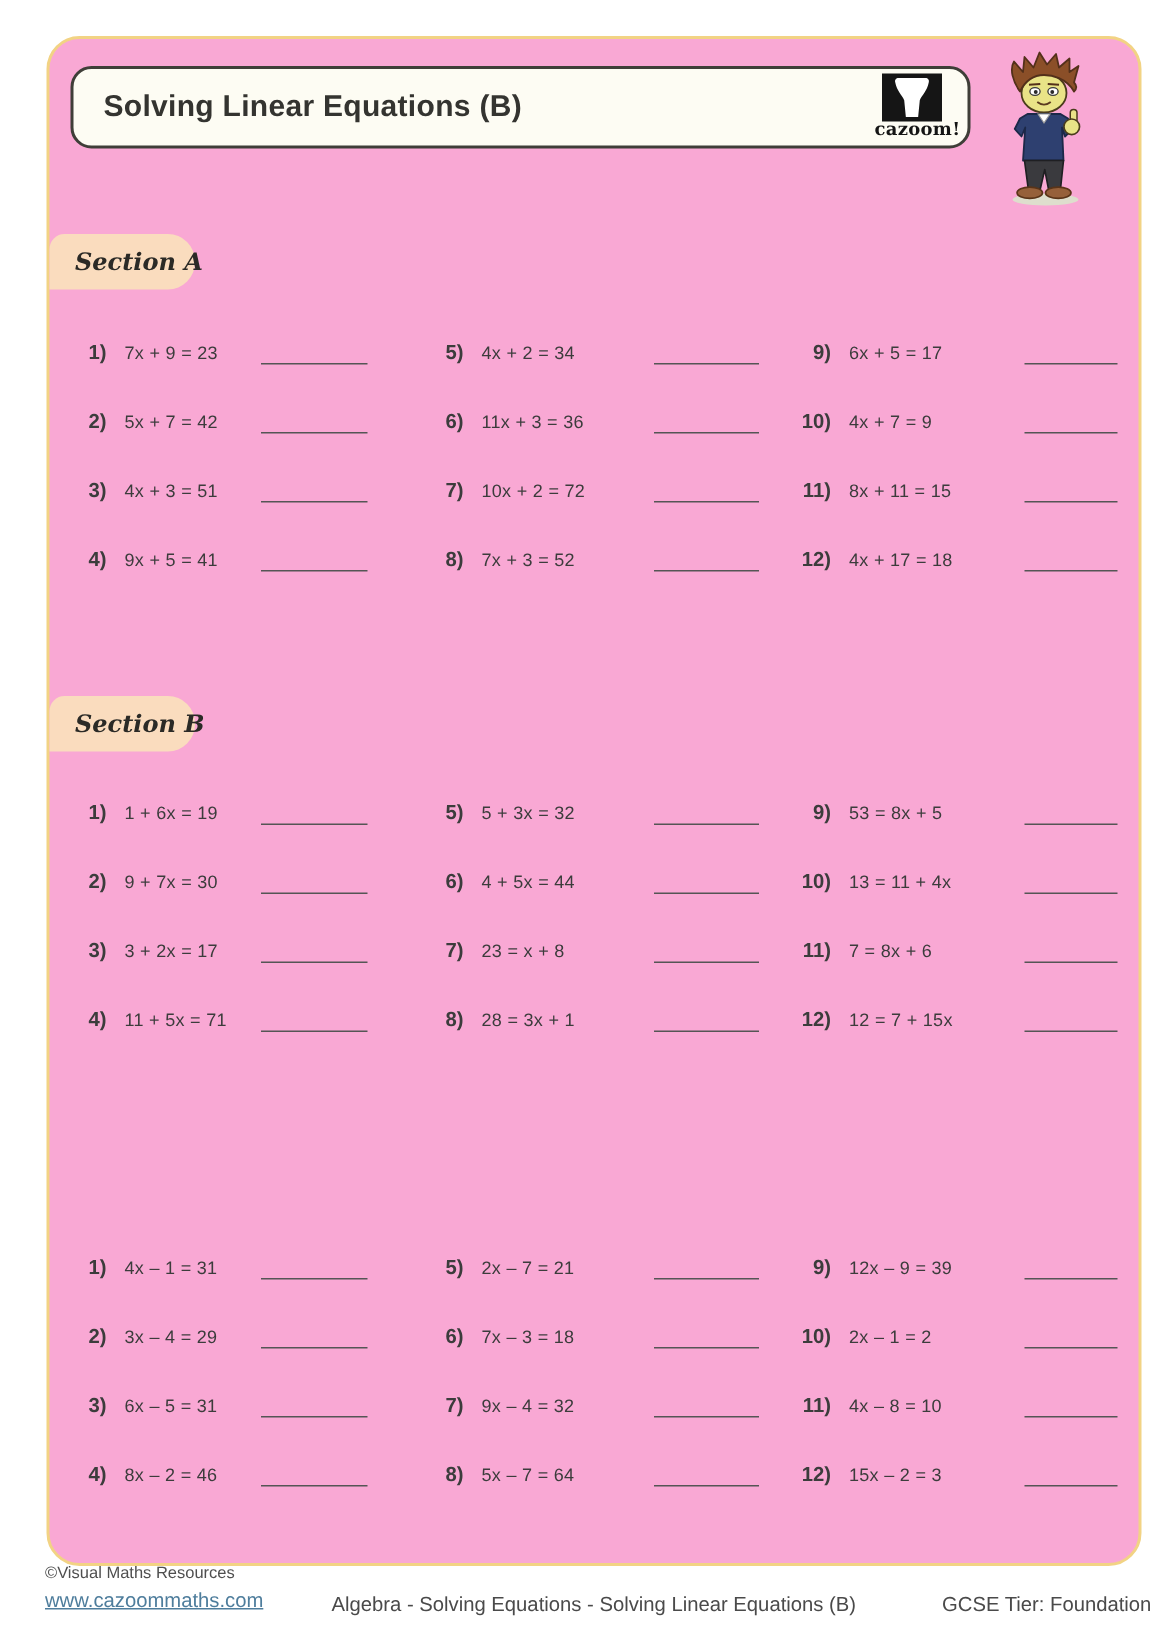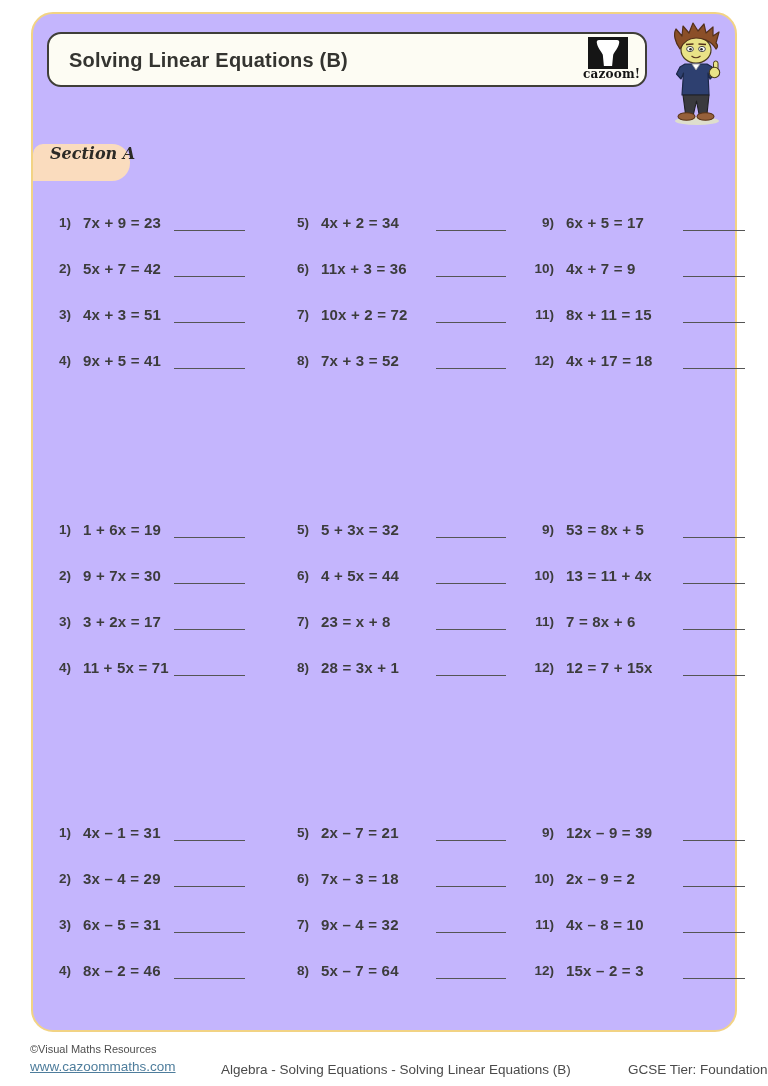--- a/index.html
+++ b/index.html
@@ -1,22 +1,22 @@
 <!DOCTYPE html>
 <html><head>
 <meta charset="utf-8">
 <style>
   html,body{margin:0;padding:0;}
   body{
     width:768px;height:1086px;position:relative;overflow:hidden;
     background:#ffffff;font-family:"Liberation Sans",sans-serif;
   }
   .sheet{
-    position:absolute;left:31px;top:12px;width:702px;height:1016px;
-    background:#c4b5fd;border:2px solid #f2d384;border-radius:22px;
+    position:absolute;left:31px;top:24px;width:702px;height:1016px;
+    background:#f9a8d4;border:2px solid #f2d384;border-radius:22px;padding-left:24px;
   }
   .titlebox{
     position:absolute;left:14px;top:18px;width:596px;height:51px;
     background:#fdfcf3;border:2px solid #3f3e38;border-radius:14px;
   }
   .title{
     position:absolute;left:20px;top:50%;transform:translateY(-50%);
     font-size:20px;font-weight:bold;color:#343430;letter-spacing:.2px;white-space:nowrap;
   }
   .logo{position:absolute;right:12px;top:3px;width:50px;text-align:left;}
@@ -25,40 +25,40 @@
     font-family:"DejaVu Serif",serif;font-weight:bold;font-size:12px;
     color:#151515;margin-top:-2px;letter-spacing:.2px;
   }
   .mascot{position:absolute;left:622px;top:8px;width:84px;height:104px;}
   .instruction{
     position:absolute;left:34px;top:86px;
     font-family:"DejaVu Serif",serif;font-style:italic;font-size:16px;color:#1f1f1f;
   }
   .badge{
     position:absolute;left:0;width:97px;height:37px;background:#fadcbe;
-    border-radius:10px 18px 18px 0;display:flex;align-items:flex-start;
+    border-radius:10px 18px 18px 0;display:flex;align-items:center;
     padding-left:17px;box-sizing:border-box;
     font-family:"DejaVu Serif",serif;font-style:italic;font-weight:bold;
     font-size:16px;color:#2b2a26;white-space:nowrap;
   }
   .badge.s0{top:130px}.badge.s1{top:438px}.badge.s2{top:741px}
   .rows{position:absolute;left:14px;width:678px;}
   .rows.s0{top:197px}.rows.s1{top:504px}.rows.s2{top:807px}
   .prob-row{position:relative;height:24px;margin-bottom:22px;}
   .cell{position:absolute;top:0;height:24px;}
   .cell.c0{left:0;width:236px;}
   .cell.c1{left:238px;width:243px;}
   .cell.c2{left:483px;width:195px;}
   .pnum{
     position:absolute;left:0;width:24px;text-align:right;line-height:24px;
     font-size:13.5px;font-weight:bold;color:#3c3c3c;
   }
   .peq{
     position:absolute;left:36px;line-height:24px;white-space:nowrap;
-    font-size:15px;font-weight:bold;color:#3c3c3c;letter-spacing:.2px;
+    font-size:12px;font-weight:normal;color:#3c3c3c;letter-spacing:.2px;
   }
   .pline{position:absolute;top:19px;border-bottom:1.5px solid #555;}
   .c0 .pline{left:127px;width:71px;}
   .c1 .pline{left:151px;width:70px;}
   .c2 .pline{left:153px;width:62px;}
   .f-copy{position:absolute;left:30px;top:1043px;font-size:11px;color:#4f4f4f;}
   .f-link{position:absolute;left:30px;top:1059px;font-size:13.5px;color:#4e7d9c;text-decoration:underline;cursor:pointer;text-align:right;}
   .f-center{position:absolute;left:221px;top:1062px;font-size:13.5px;color:#4a4a4a;white-space:nowrap;}
   .f-right{position:absolute;left:628px;top:1062px;font-size:13.5px;color:#4a4a4a;white-space:nowrap;}
 </style>
@@ -167,20 +167,23 @@
           <span class="pline"></span>
         </div>
         <div class="cell c2">
           <span class="pnum">12)</span>
           <span class="peq">4x + 17 = 18</span>
           <span class="pline"></span>
         </div>
       </div>
     </div>
 
+  <div class="badge s1">
+    <span>Section B</span>
+  </div>
   <div class="rows s1">
       <div class="prob-row">
         <div class="cell c0">
           <span class="pnum">1)</span>
           <span class="peq">1 + 6x = 19</span>
           <span class="pline"></span>
         </div>
         <div class="cell c1">
           <span class="pnum">5)</span>
           <span class="peq">5 + 3x = 32</span>
@@ -269,21 +272,21 @@
           <span class="peq">3x – 4 = 29</span>
           <span class="pline"></span>
         </div>
         <div class="cell c1">
           <span class="pnum">6)</span>
           <span class="peq">7x – 3 = 18</span>
           <span class="pline"></span>
         </div>
         <div class="cell c2">
           <span class="pnum">10)</span>
-          <span class="peq">2x – 9 = 2</span>
+          <span class="peq">2x – 1 = 2</span>
           <span class="pline"></span>
         </div>
       </div>
       <div class="prob-row">
         <div class="cell c0">
           <span class="pnum">3)</span>
           <span class="peq">6x – 5 = 31</span>
           <span class="pline"></span>
         </div>
         <div class="cell c1">

